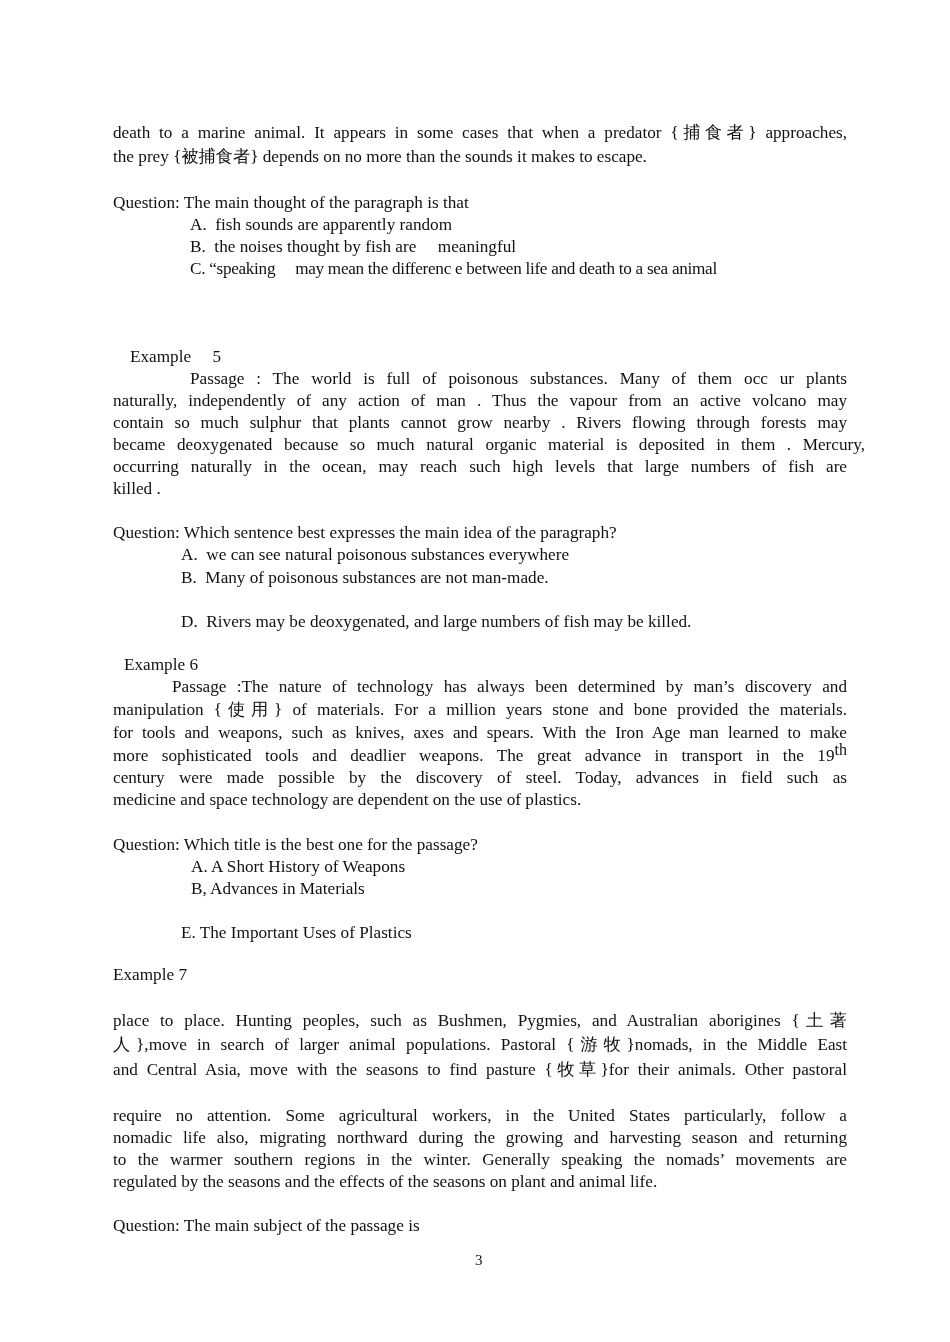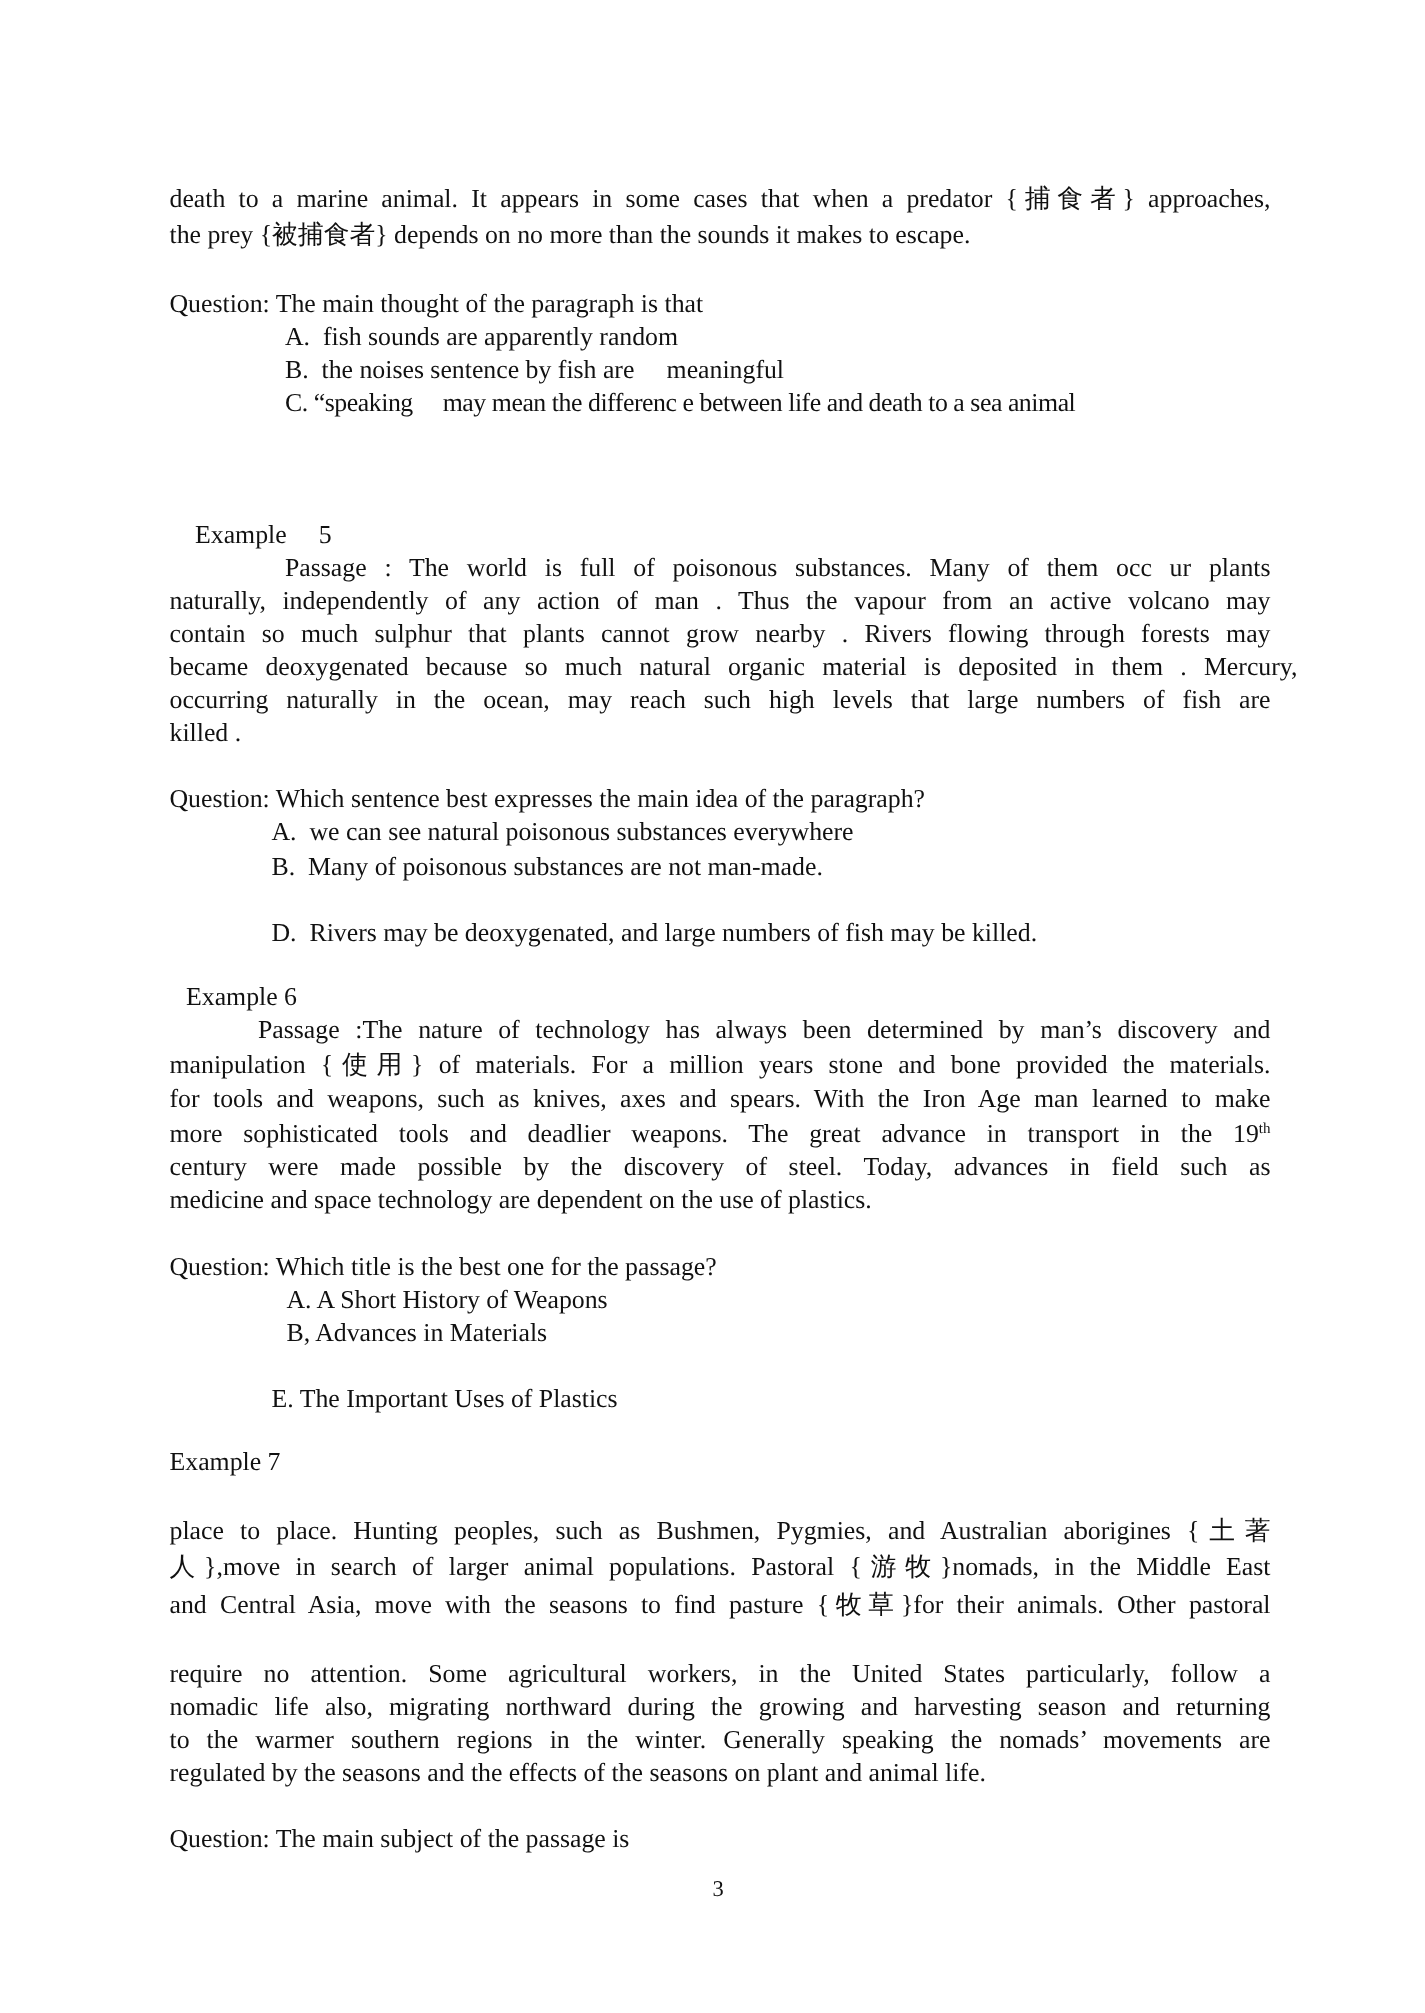--- a/index.html
+++ b/index.html
@@ -11,34 +11,34 @@
   .page { position: absolute; left: 0; top: 16px; width: 950px; height: 990px; }
   .ln {
     position: absolute; left: 113px; white-space: nowrap;
     line-height: 22px; height: 22px;
   }
   .just {
     width: 734px; text-align: justify; text-align-last: justify;
   }
   .opt { left: 190px; }
   .opt5 { left: 181px; text-align: right; }
-  sup.th { font-size: 10px; vertical-align: 6px; line-height: 0; }
+  sup.th { font-size: 16px; vertical-align: 6px; line-height: 0; }
   .pnum { position: absolute; left: 475px; top: 1236px; font-size: 15px; }
 </style>
 </head>
 <body>
 
 <div class="page">
 
   <div class="ln just" style="top:106px">death to a marine animal. It appears in some cases that when a predator {捕食者} approaches,</div>
   <div class="ln" style="top:130px">the prey {被捕食者} depends on no more than the sounds it makes to escape.</div>
 
   <div class="ln" style="top:176px">Question: The main thought of the paragraph is that</div>
   <div class="ln opt" style="top:198px; white-space:pre">A.  fish sounds are apparently random</div>
-  <div class="ln opt" style="top:220px; white-space:pre">B.  the noises sentence by fish are     meaningful</div>
+  <div class="ln opt" style="top:220px; white-space:pre">B.  the noises thought by fish are     meaningful</div>
   <div class="ln opt" style="top:242px; white-space:pre; letter-spacing:-0.3px">C. “speaking     may mean the differenc e between life and death to a sea animal</div>
 
   <div class="ln" style="top:330px; left:130px; white-space:pre">Example     5</div>
   <div class="ln just" style="top:352px; left:190px; width:657px">Passage : The world is full of poisonous substances. Many of them occ ur plants</div>
   <div class="ln just" style="top:374px">naturally, independently of any action of man . Thus the vapour from an active volcano may</div>
   <div class="ln just" style="top:396px">contain so much sulphur that plants cannot grow nearby . Rivers flowing through forests may</div>
   <div class="ln just" style="top:418px; width:752px">became deoxygenated because so much natural organic material is deposited in them . Mercury,</div>
   <div class="ln just" style="top:440px">occurring naturally in the ocean, may reach such high levels that large numbers of fish are</div>
   <div class="ln" style="top:462px">killed .</div>
 

